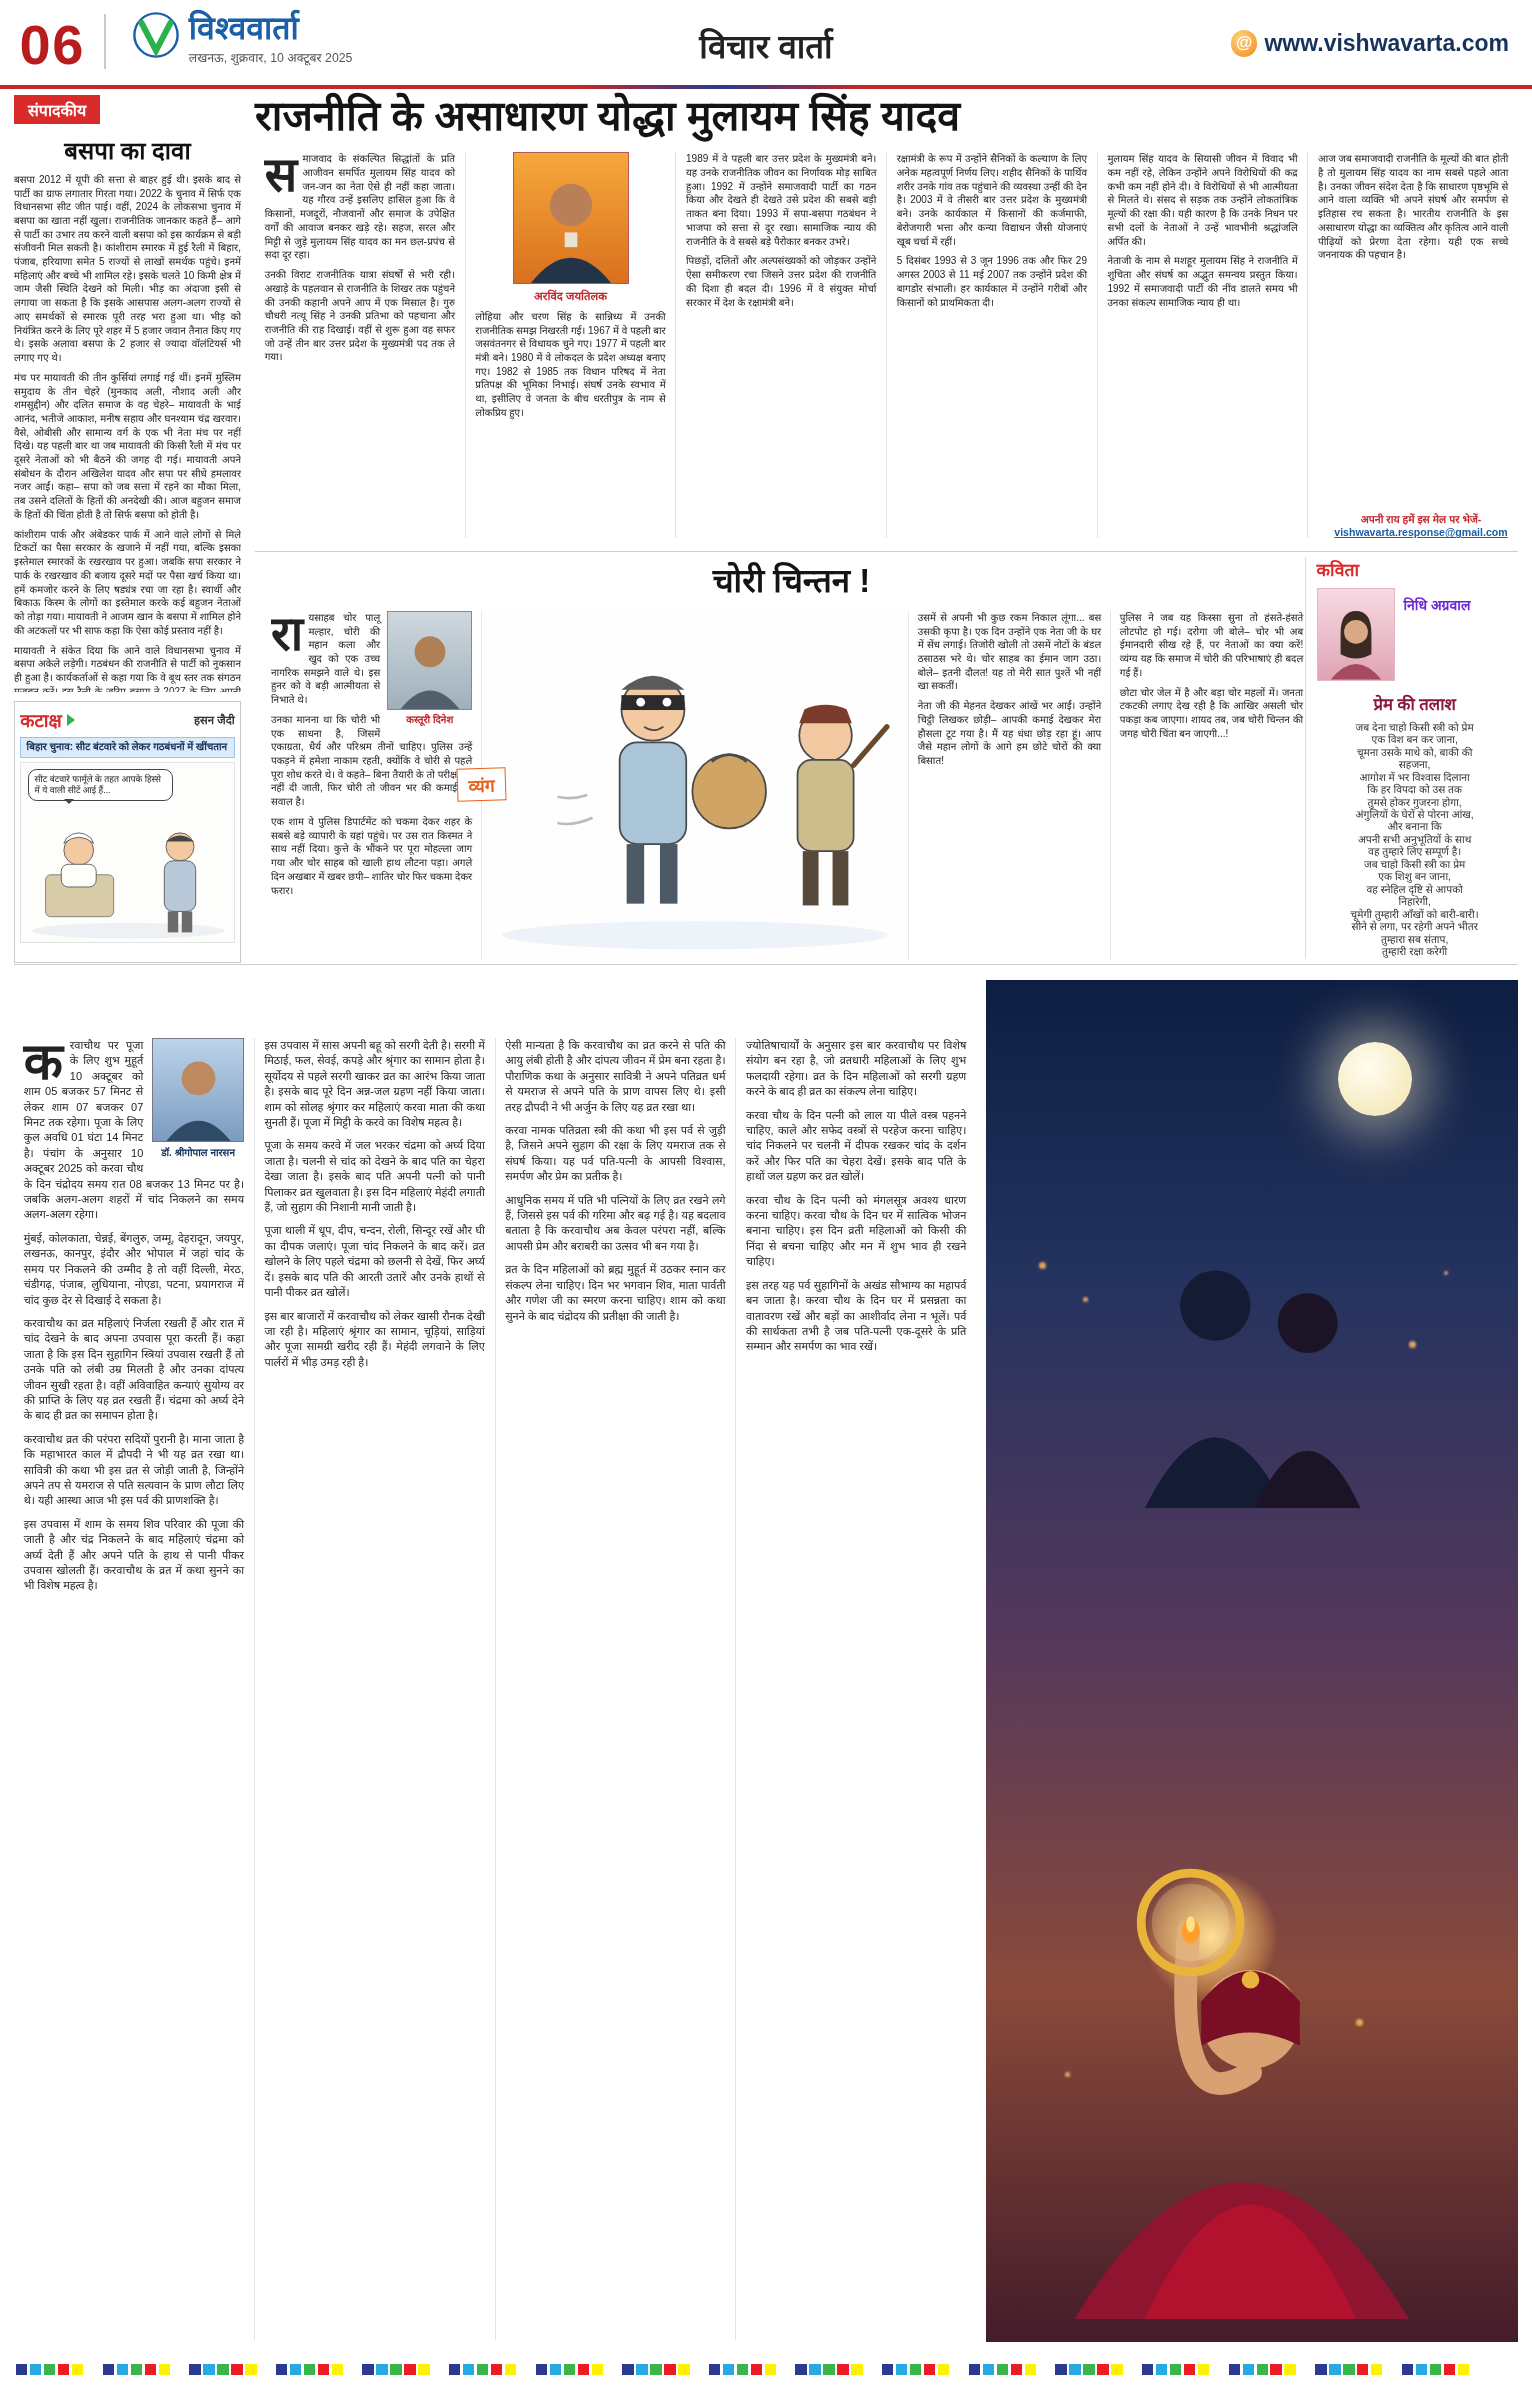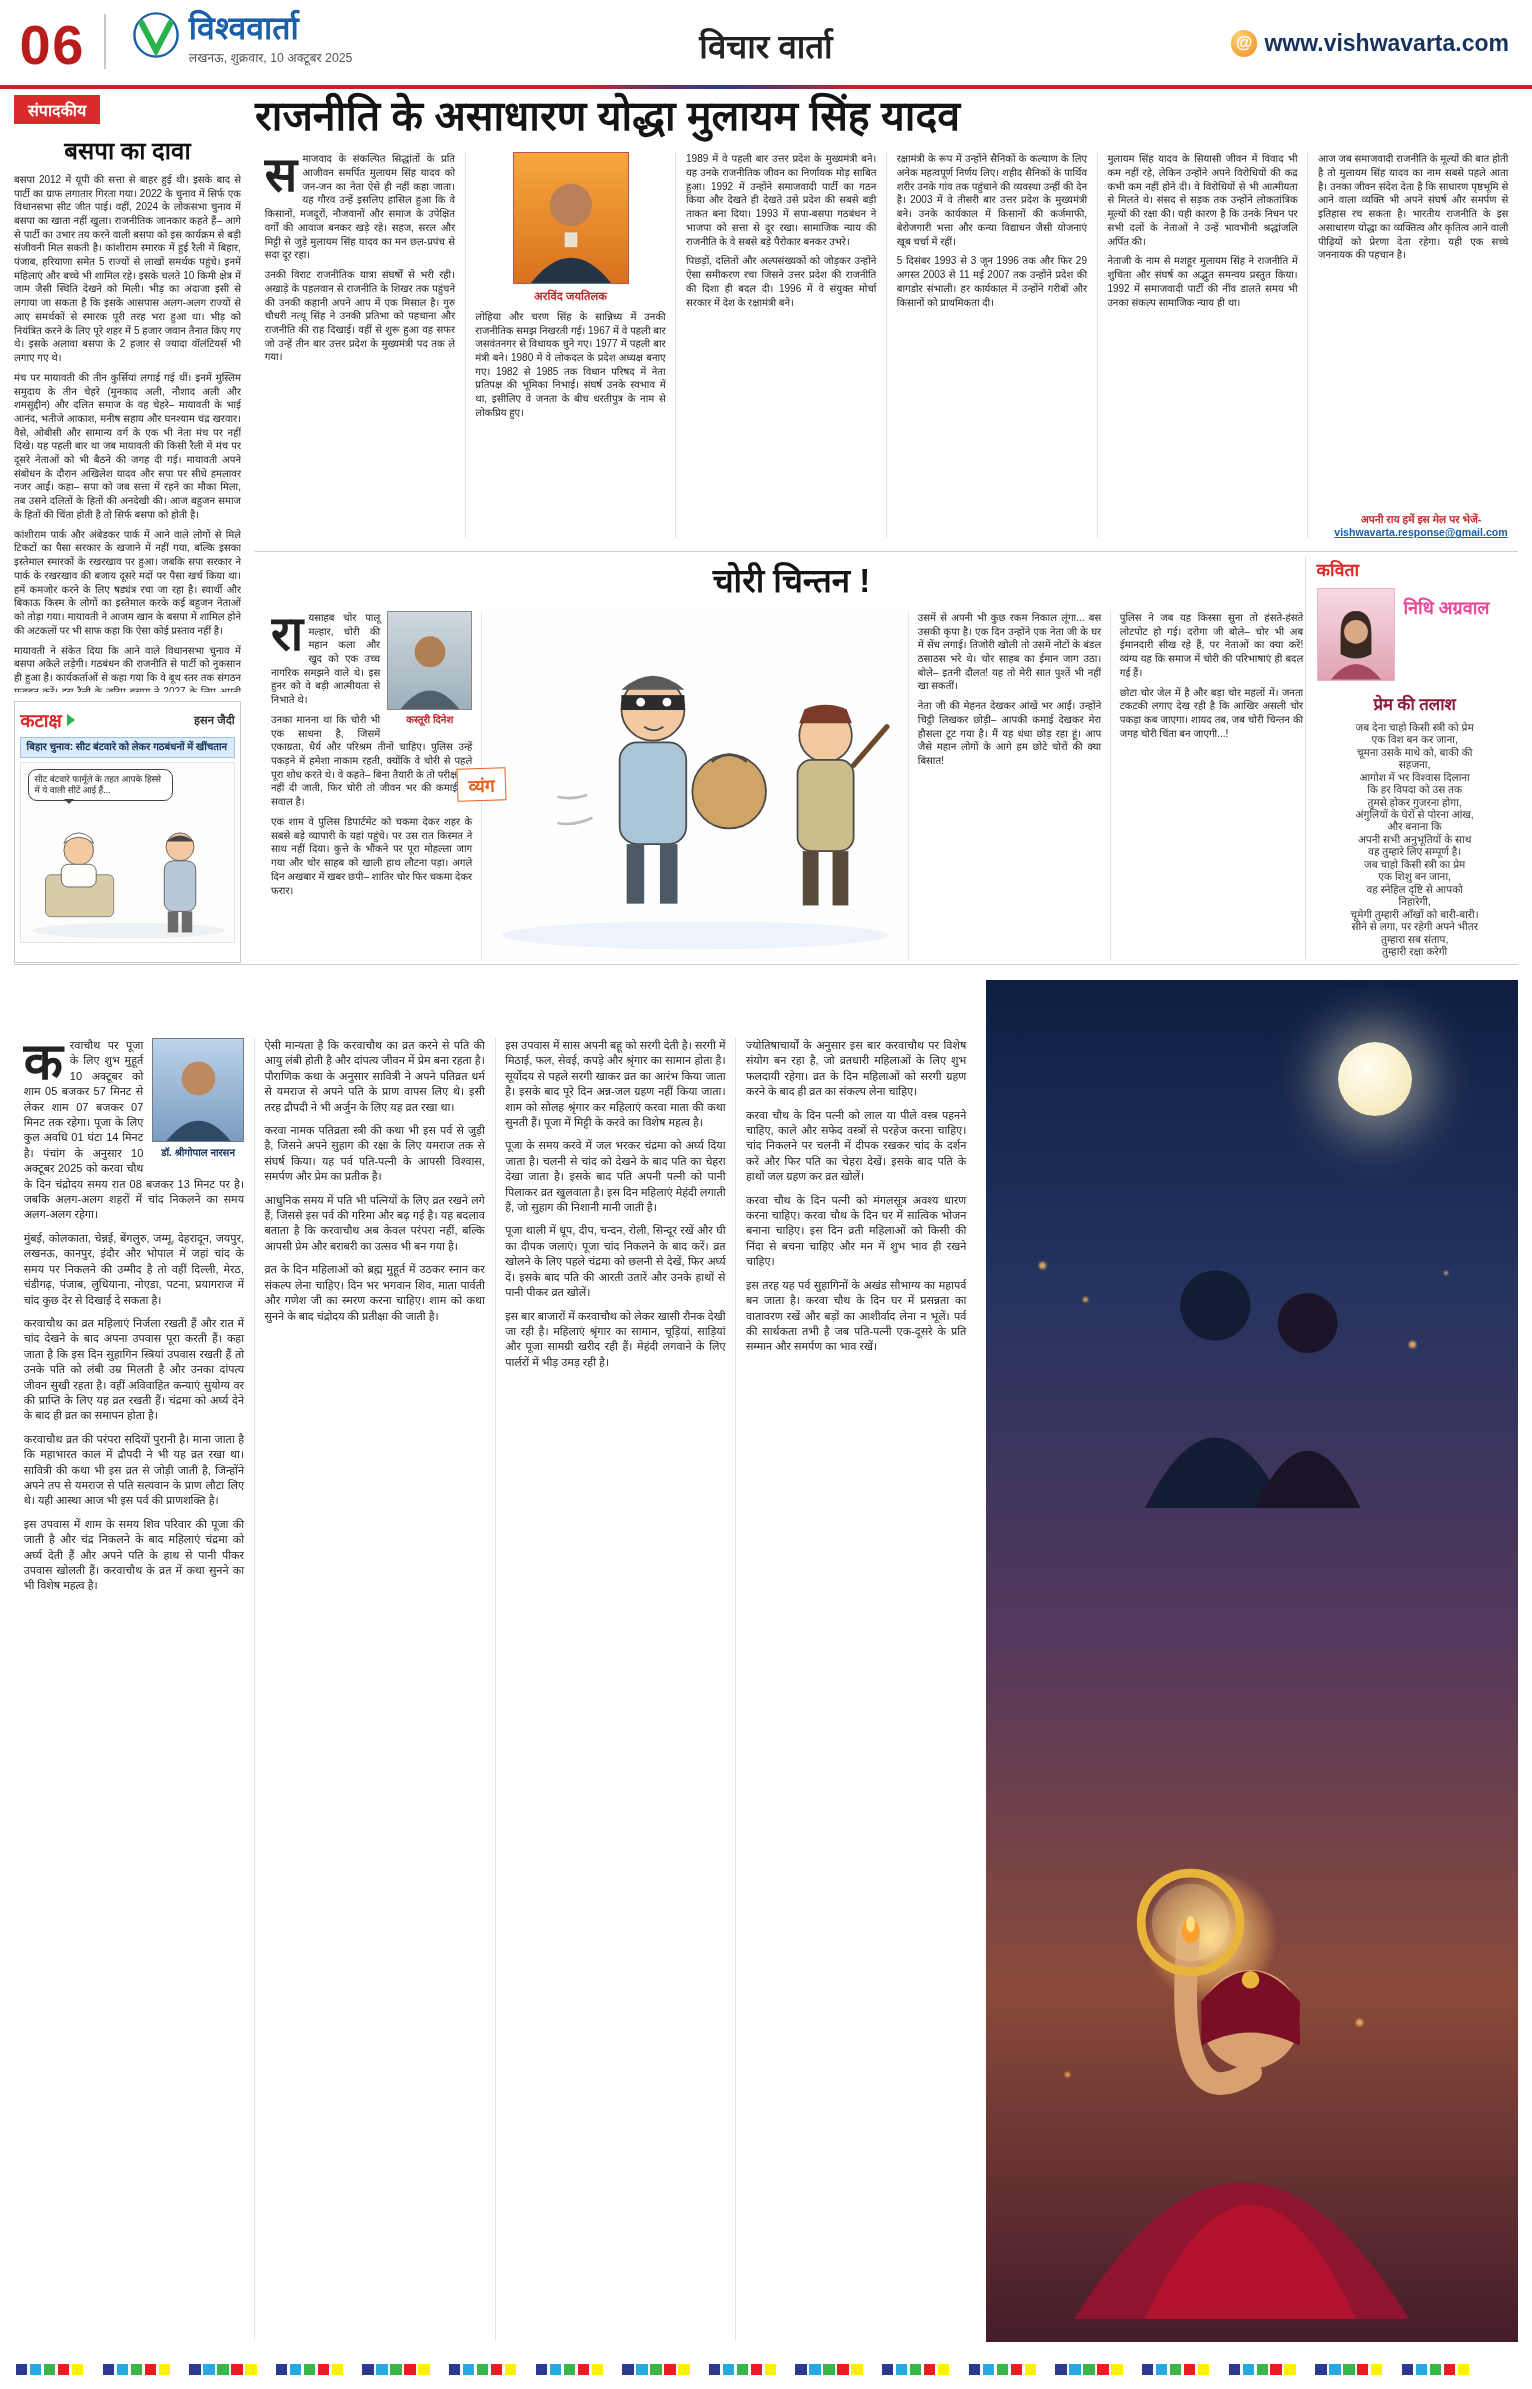--- a/index.html
+++ b/index.html
@@ -74,21 +74,21 @@
   .chori-right { flex:1; display:flex; overflow:hidden; }
   .chori-right .col { flex:1; overflow:hidden; padding:0 8.8px; }
   .chori-right .col + .col { border-left:0.9px solid #e2e2e2; }
 
   
   .kavita { position:absolute; left:1305px; top:557px; width:213px; height:402px; border-left:0.9px solid #dcdcdc; padding:0 5.3px 0 10.6px; overflow:hidden; }
   .kavita-label { color:#d92b2b; font-size:17.6px; font-weight:bold; }
   .kavita-head { display:flex; margin-top:7px; align-items:flex-start; }
   .kavita-photo { width:78px; height:93px; display:flex; align-items:flex-end; justify-content:center; overflow:hidden;
     background:linear-gradient(180deg,#f7d9e2,#dfa3b4); border:1.8px solid #e6b7c4; }
-  .kavita-author { font-size:18px; font-weight:bold; color:#ec4899; margin:7px 0 0 8.8px; }
+  .kavita-author { font-size:14px; font-weight:bold; color:#6d28d9; margin:7px 0 0 8.8px; }
   .kavita-title { text-align:center; font-size:16.7px; font-weight:bold; color:#8b1a3a; margin:10.6px 0 7px; }
   .poem-line { text-align:center; font-size:10.4px; line-height:11.3px; color:#333; margin-bottom:1.2px; }
 
   
   .karva { position:absolute; left:14px; top:969px; width:1504px; height:1374px; }
   .karva-headline { font-size:41px; font-weight:bold; color:#111; line-height:51px; width:960px; }
   .karva-headline .hl { background:#ffe93c; padding:0 7px; margin:0 5.3px; }
   .karva-cols { position:absolute; left:0; top:69px; width:962px; height:1302px; display:flex; overflow:hidden; }
   .karva-cols .col { flex:1; overflow:hidden; padding:0 9.7px; }
   .karva-cols .col + .col { border-left:0.9px solid #e2e2e2; }
@@ -352,32 +352,32 @@
         <p><span class="karva-dropcap">क</span><span>रवाचौथ पर पूजा के लिए शुभ मुहूर्त 10 अक्टूबर को शाम 05 बजकर 57 मिनट से लेकर शाम 07 बजकर 07 मिनट तक रहेगा। पूजा के लिए कुल अवधि 01 घंटा 14 मिनट है। पंचांग के अनुसार 10 अक्टूबर 2025 को करवा चौथ के दिन चंद्रोदय समय रात 08 बजकर 13 मिनट पर है। जबकि अलग-अलग शहरों में चांद निकलने का समय अलग-अलग रहेगा।</span></p>
         <div>
             <p>मुंबई, कोलकाता, चेन्नई, बेंगलुरु, जम्मू, देहरादून, जयपुर, लखनऊ, कानपुर, इंदौर और भोपाल में जहां चांद के समय पर निकलने की उम्मीद है तो वहीं दिल्ली, मेरठ, चंडीगढ़, पंजाब, लुधियाना, नोएडा, पटना, प्रयागराज में चांद कुछ देर से दिखाई दे सकता है।</p>
             <p>करवाचौथ का व्रत महिलाएं निर्जला रखती हैं और रात में चांद देखने के बाद अपना उपवास पूरा करती हैं। कहा जाता है कि इस दिन सुहागिन स्त्रियां उपवास रखती हैं तो उनके पति को लंबी उम्र मिलती है और उनका दांपत्य जीवन सुखी रहता है। वहीं अविवाहित कन्याएं सुयोग्य वर की प्राप्ति के लिए यह व्रत रखती हैं। चंद्रमा को अर्घ्य देने के बाद ही व्रत का समापन होता है।</p>
             <p>करवाचौथ व्रत की परंपरा सदियों पुरानी है। माना जाता है कि महाभारत काल में द्रौपदी ने भी यह व्रत रखा था। सावित्री की कथा भी इस व्रत से जोड़ी जाती है, जिन्होंने अपने तप से यमराज से पति सत्यवान के प्राण लौटा लिए थे। यही आस्था आज भी इस पर्व की प्राणशक्ति है।</p>
             <p>इस उपवास में शाम के समय शिव परिवार की पूजा की जाती है और चंद्र निकलने के बाद महिलाएं चंद्रमा को अर्घ्य देती हैं और अपने पति के हाथ से पानी पीकर उपवास खोलती हैं। करवाचौथ के व्रत में कथा सुनने का भी विशेष महत्व है।</p>
           </div>
       </div>
       <div class="col">
         <div>
+            <p>इस उपवास में सास अपनी बहू को सरगी देती है। सरगी में मिठाई, फल, सेवई, कपड़े और श्रृंगार का सामान होता है। सूर्योदय से पहले सरगी खाकर व्रत का आरंभ किया जाता है। इसके बाद पूरे दिन अन्न-जल ग्रहण नहीं किया जाता। शाम को सोलह श्रृंगार कर महिलाएं करवा माता की कथा सुनती हैं। पूजा में मिट्टी के करवे का विशेष महत्व है।</p>
+            <p>पूजा के समय करवे में जल भरकर चंद्रमा को अर्घ्य दिया जाता है। चलनी से चांद को देखने के बाद पति का चेहरा देखा जाता है। इसके बाद पति अपनी पत्नी को पानी पिलाकर व्रत खुलवाता है। इस दिन महिलाएं मेहंदी लगाती हैं, जो सुहाग की निशानी मानी जाती है।</p>
+            <p>पूजा थाली में धूप, दीप, चन्दन, रोली, सिन्दूर रखें और घी का दीपक जलाएं। पूजा चांद निकलने के बाद करें। व्रत खोलने के लिए पहले चंद्रमा को छलनी से देखें, फिर अर्घ्य दें। इसके बाद पति की आरती उतारें और उनके हाथों से पानी पीकर व्रत खोलें।</p>
+            <p>इस बार बाजारों में करवाचौथ को लेकर खासी रौनक देखी जा रही है। महिलाएं श्रृंगार का सामान, चूड़ियां, साड़ियां और पूजा सामग्री खरीद रही हैं। मेहंदी लगवाने के लिए पार्लरों में भीड़ उमड़ रही है।</p>
+          </div>
+      </div>
+      <div class="col">
+        <div>
             <p>ऐसी मान्यता है कि करवाचौथ का व्रत करने से पति की आयु लंबी होती है और दांपत्य जीवन में प्रेम बना रहता है। पौराणिक कथा के अनुसार सावित्री ने अपने पतिव्रत धर्म से यमराज से अपने पति के प्राण वापस लिए थे। इसी तरह द्रौपदी ने भी अर्जुन के लिए यह व्रत रखा था।</p>
             <p>करवा नामक पतिव्रता स्त्री की कथा भी इस पर्व से जुड़ी है, जिसने अपने सुहाग की रक्षा के लिए यमराज तक से संघर्ष किया। यह पर्व पति-पत्नी के आपसी विश्वास, समर्पण और प्रेम का प्रतीक है।</p>
             <p>आधुनिक समय में पति भी पत्नियों के लिए व्रत रखने लगे हैं, जिससे इस पर्व की गरिमा और बढ़ गई है। यह बदलाव बताता है कि करवाचौथ अब केवल परंपरा नहीं, बल्कि आपसी प्रेम और बराबरी का उत्सव भी बन गया है।</p>
             <p>व्रत के दिन महिलाओं को ब्रह्म मुहूर्त में उठकर स्नान कर संकल्प लेना चाहिए। दिन भर भगवान शिव, माता पार्वती और गणेश जी का स्मरण करना चाहिए। शाम को कथा सुनने के बाद चंद्रोदय की प्रतीक्षा की जाती है।</p>
-          </div>
-      </div>
-      <div class="col">
-        <div>
-            <p>इस उपवास में सास अपनी बहू को सरगी देती है। सरगी में मिठाई, फल, सेवई, कपड़े और श्रृंगार का सामान होता है। सूर्योदय से पहले सरगी खाकर व्रत का आरंभ किया जाता है। इसके बाद पूरे दिन अन्न-जल ग्रहण नहीं किया जाता। शाम को सोलह श्रृंगार कर महिलाएं करवा माता की कथा सुनती हैं। पूजा में मिट्टी के करवे का विशेष महत्व है।</p>
-            <p>पूजा के समय करवे में जल भरकर चंद्रमा को अर्घ्य दिया जाता है। चलनी से चांद को देखने के बाद पति का चेहरा देखा जाता है। इसके बाद पति अपनी पत्नी को पानी पिलाकर व्रत खुलवाता है। इस दिन महिलाएं मेहंदी लगाती हैं, जो सुहाग की निशानी मानी जाती है।</p>
-            <p>पूजा थाली में धूप, दीप, चन्दन, रोली, सिन्दूर रखें और घी का दीपक जलाएं। पूजा चांद निकलने के बाद करें। व्रत खोलने के लिए पहले चंद्रमा को छलनी से देखें, फिर अर्घ्य दें। इसके बाद पति की आरती उतारें और उनके हाथों से पानी पीकर व्रत खोलें।</p>
-            <p>इस बार बाजारों में करवाचौथ को लेकर खासी रौनक देखी जा रही है। महिलाएं श्रृंगार का सामान, चूड़ियां, साड़ियां और पूजा सामग्री खरीद रही हैं। मेहंदी लगवाने के लिए पार्लरों में भीड़ उमड़ रही है।</p>
           </div>
       </div>
       <div class="col">
         <div>
             <p>ज्योतिषाचार्यों के अनुसार इस बार करवाचौथ पर विशेष संयोग बन रहा है, जो व्रतधारी महिलाओं के लिए शुभ फलदायी रहेगा। व्रत के दिन महिलाओं को सरगी ग्रहण करने के बाद ही व्रत का संकल्प लेना चाहिए।</p>
             <p>करवा चौथ के दिन पत्नी को लाल या पीले वस्त्र पहनने चाहिए, काले और सफेद वस्त्रों से परहेज करना चाहिए। चांद निकलने पर चलनी में दीपक रखकर चांद के दर्शन करें और फिर पति का चेहरा देखें। इसके बाद पति के हाथों जल ग्रहण कर व्रत खोलें।</p>
             <p>करवा चौथ के दिन पत्नी को मंगलसूत्र अवश्य धारण करना चाहिए। करवा चौथ के दिन घर में सात्विक भोजन बनाना चाहिए। इस दिन व्रती महिलाओं को किसी की निंदा से बचना चाहिए और मन में शुभ भाव ही रखने चाहिए।</p>
             <p>इस तरह यह पर्व सुहागिनों के अखंड सौभाग्य का महापर्व बन जाता है। करवा चौथ के दिन घर में प्रसन्नता का वातावरण रखें और बड़ों का आशीर्वाद लेना न भूलें। पर्व की सार्थकता तभी है जब पति-पत्नी एक-दूसरे के प्रति सम्मान और समर्पण का भाव रखें।</p>
           </div>
       </div>

